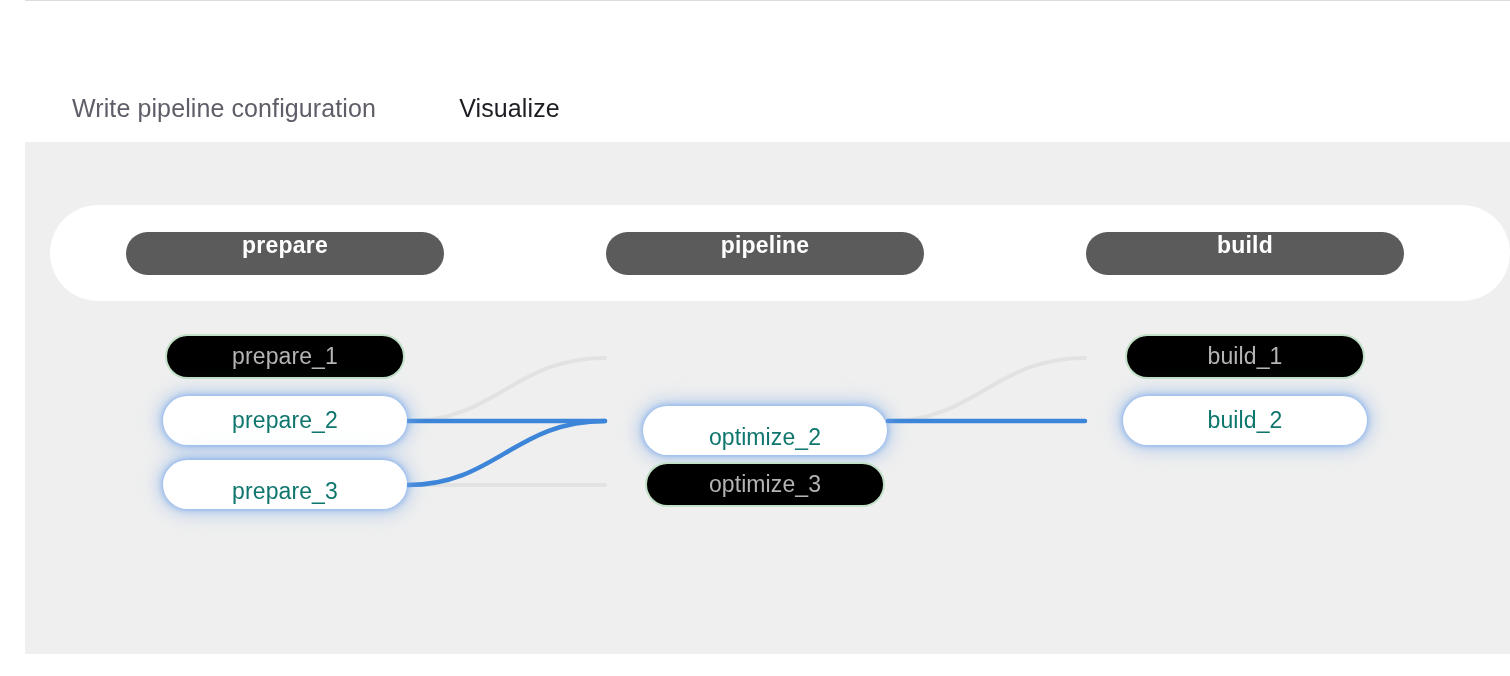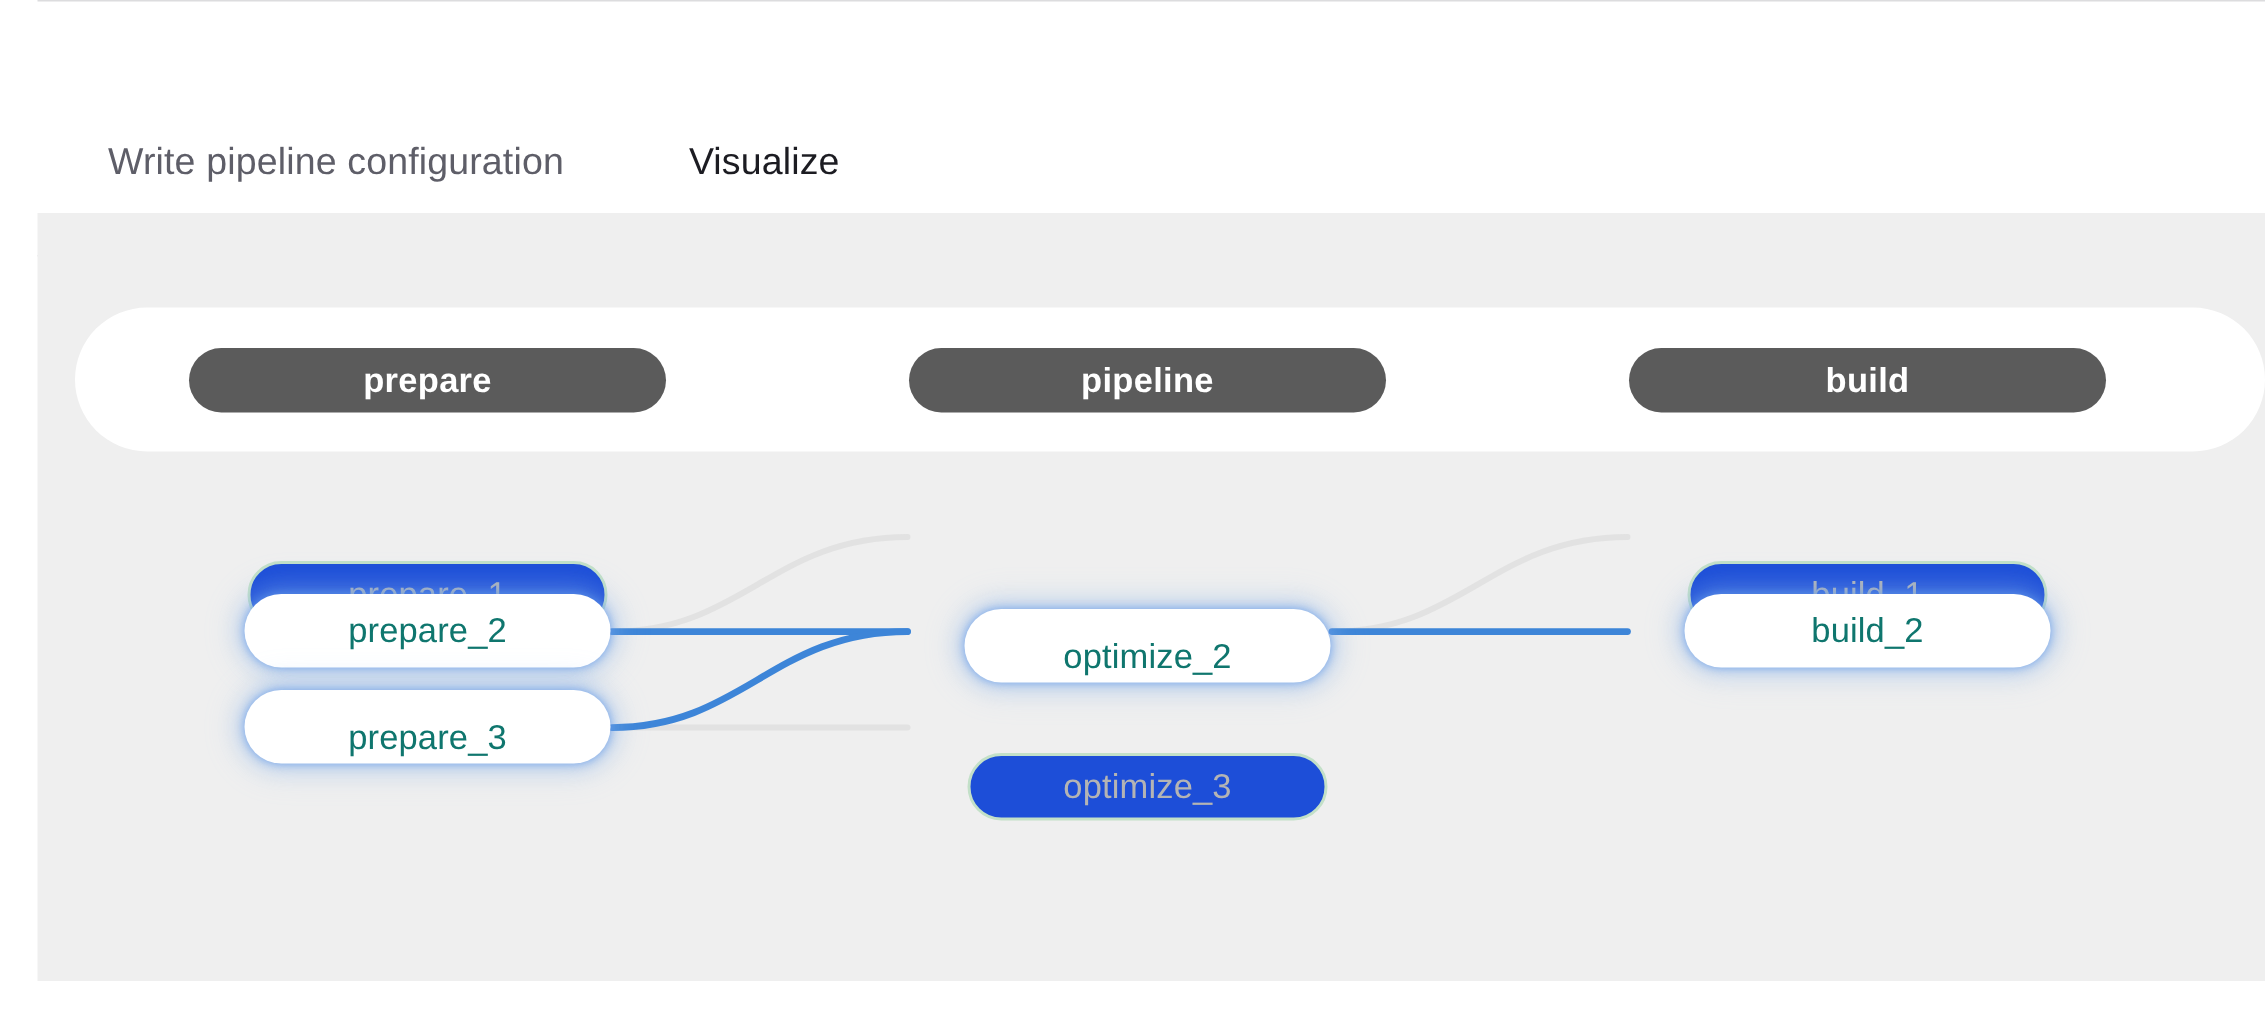--- a/index.html
+++ b/index.html
@@ -106,21 +106,21 @@
     border-radius: 48px;
   }
   .stage-pill {
     position: absolute;
     top: 90px;
     width: 318px;
     height: 43px;
     background: #5b5b5b;
     border-radius: 22px;
     display: flex;
-    align-items: center;
+    align-items: flex-start;
     justify-content: center;
     cursor: pointer;
     box-sizing: border-box;
   }
   .stage-pill-label {
     color: #ffffff;
     font-size: 23px;
     font-weight: 700;
     letter-spacing: 0.2px;
   }
@@ -149,23 +149,22 @@
     justify-content: center;
     box-sizing: border-box;
     cursor: pointer;
   }
   .job-node-label {
     font-size: 23px;
     letter-spacing: 0.1px;
     white-space: nowrap;
   }
   .job-node.dim {
-    background: #1d4ed8;
+    background: #000000;
     border: 2px solid #c3e0c8;
-    margin-top: 40px;
   }
   .job-node.dim .job-node-label {
     color: #b4b4b4;
     font-weight: 400;
   }
   .job-node.active {
     background: #ffffff;
     border: 2px solid #ffffff;
     box-shadow:
       0 0 0 2px rgba(255,255,255,1),

